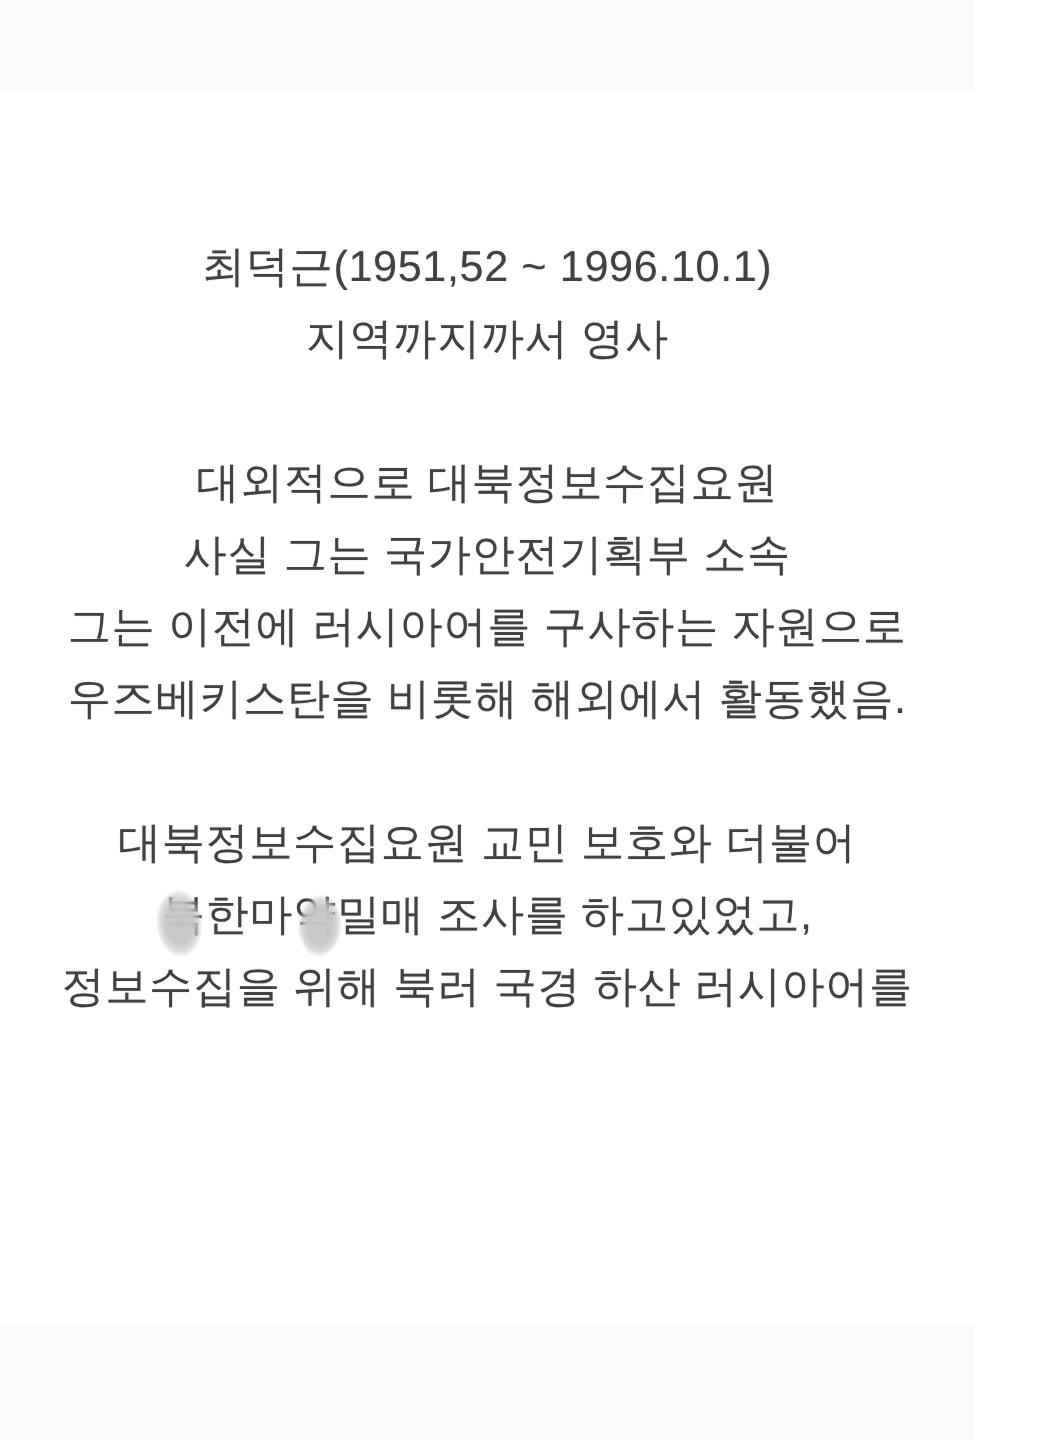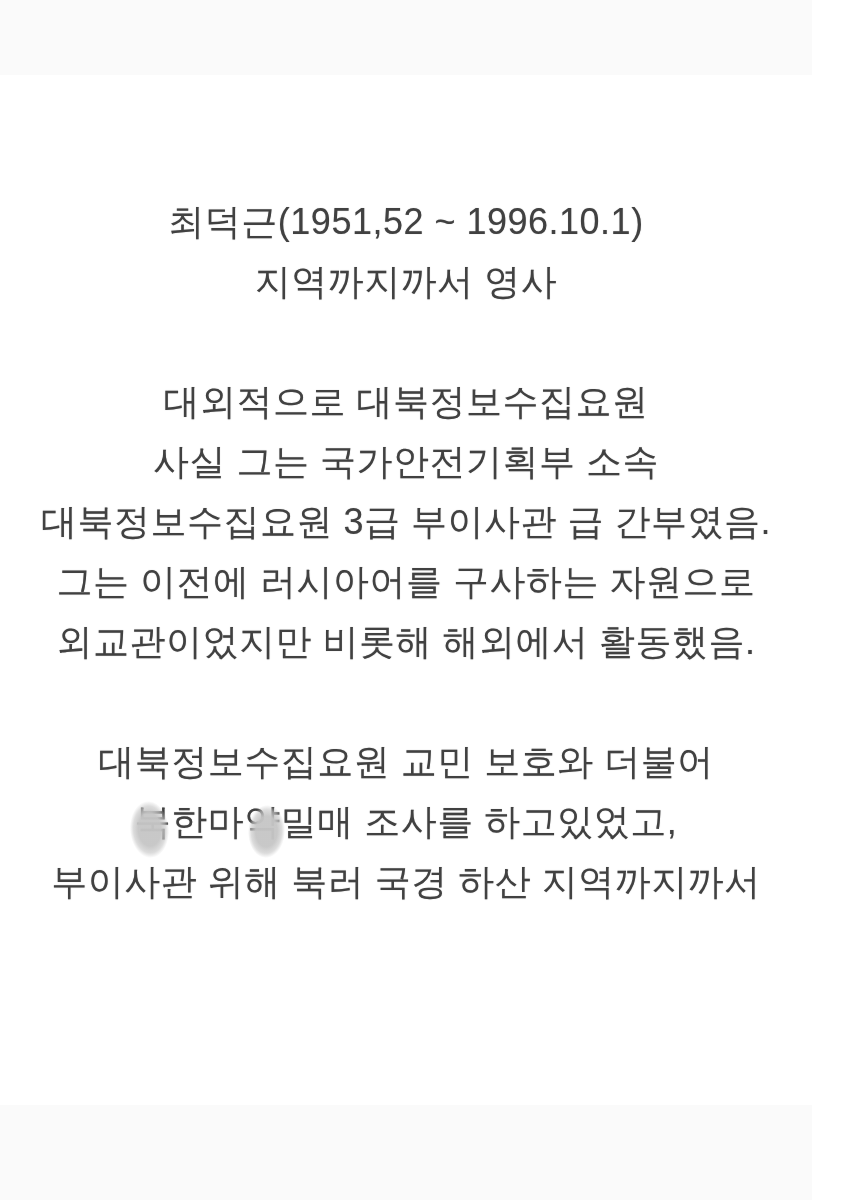--- a/index.html
+++ b/index.html
@@ -85,23 +85,22 @@
   <div class="letterbox top"></div>
   <div class="letterbox bottom"></div>
   <main class="content">
       <section class="paragraph">
         <p class="line">최덕근(1951,52 ~ 1996.10.1)</p>
         <p class="line">지역까지까서 영사</p>
       </section>
       <section class="paragraph">
         <p class="line">대외적으로 대북정보수집요원</p>
         <p class="line">사실 그는 국가안전기획부 소속</p>
-        <p class="line">대북정보수집요원 3급 부이사관 급 간부였음.</p>
         <p class="line">그는 이전에 러시아어를 구사하는 자원으로</p>
-        <p class="line">외교관이었지만 비롯해 해외에서 활동했음.</p>
+        <p class="line">우즈베키스탄을 비롯해 해외에서 활동했음.</p>
       </section>
       <section class="paragraph">
         <p class="line">대북정보수집요원 교민 보호와 더불어</p>
         <p class="line"><span class="smudged s0">북</span>한마<span class="smudged s1">약</span>밀매 조사를 하고있었고,</p>
-        <p class="line">부이사관 위해 북러 국경 하산 지역까지까서</p>
+        <p class="line">정보수집을 위해 북러 국경 하산 러시아어를</p>
       </section>
     </main>
 </div>
 
 </body></html>

